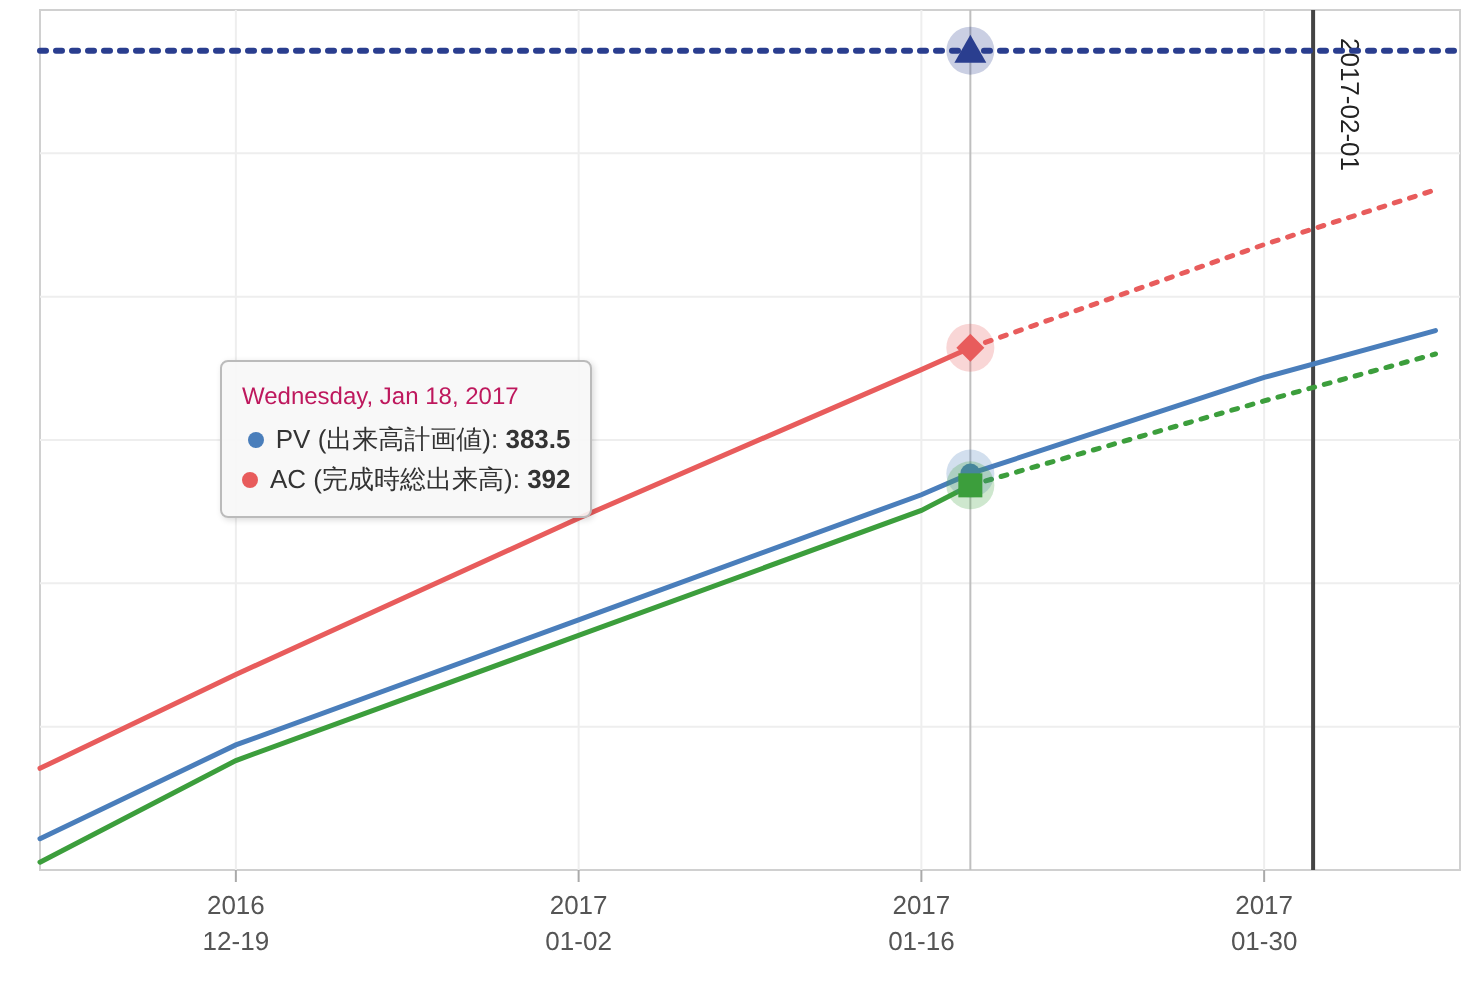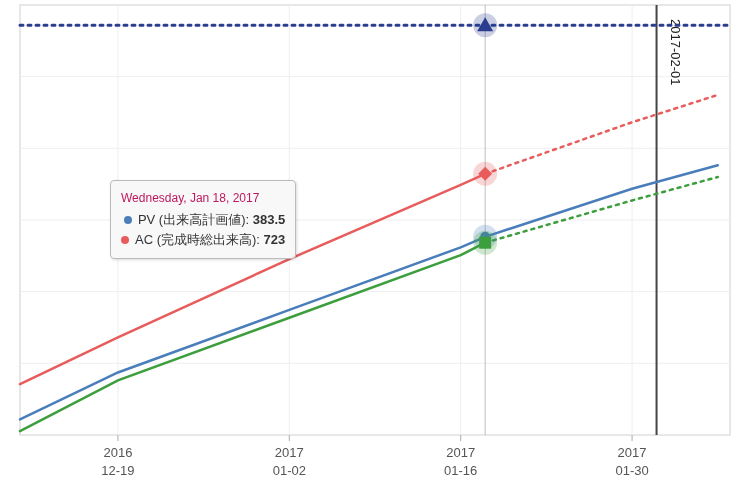--- a/index.html
+++ b/index.html
@@ -97,16 +97,16 @@
       <path d="M 485.17241379310343 166.87272727272727 L 492.17241379310343 173.87272727272727 L 485.17241379310343 180.87272727272727 L 478.17241379310343 173.87272727272727 Z" fill="#E85C5C"></path>
       <circle cx="485.17241379310343" cy="242.6727272727273" r="12" fill="#3C9E3C" fill-opacity="0.25"></circle>
       <rect x="479.17241379310343" y="236.6727272727273" width="12" height="12" fill="#3C9E3C"></rect>
       <circle cx="485.17241379310343" cy="25.327272727272714" r="12" fill="#2A3E8F" fill-opacity="0.25"></circle>
       <path d="M 485.17241379310343 17.327272727272714 L 493.17241379310343 31.327272727272714 L 477.17241379310343 31.327272727272714 Z" fill="#2A3E8F"></path>
     </svg>
   <div class="tooltip" id="tooltip" style="left: 110px; top: 180px;">
     <div class="header">Wednesday, Jan 18, 2017</div>
     <div id="tooltip-rows">
         <div class="row"><span class="dot" style="background: rgb(74, 126, 187);"></span><span class="name">PV (出来高計画値): </span><span class="val">383.5</span></div>
-        <div class="row"><span class="dot" style="background: rgb(232, 92, 92);"></span><span class="name">AC (完成時総出来高): </span><span class="val">723</span></div>
+        <div class="row"><span class="dot" style="background: rgb(232, 92, 92);"></span><span class="name">AC (完成時総出来高): </span><span class="val">392</span></div>
       </div>
   </div>
 </div>
 
 </body></html>

